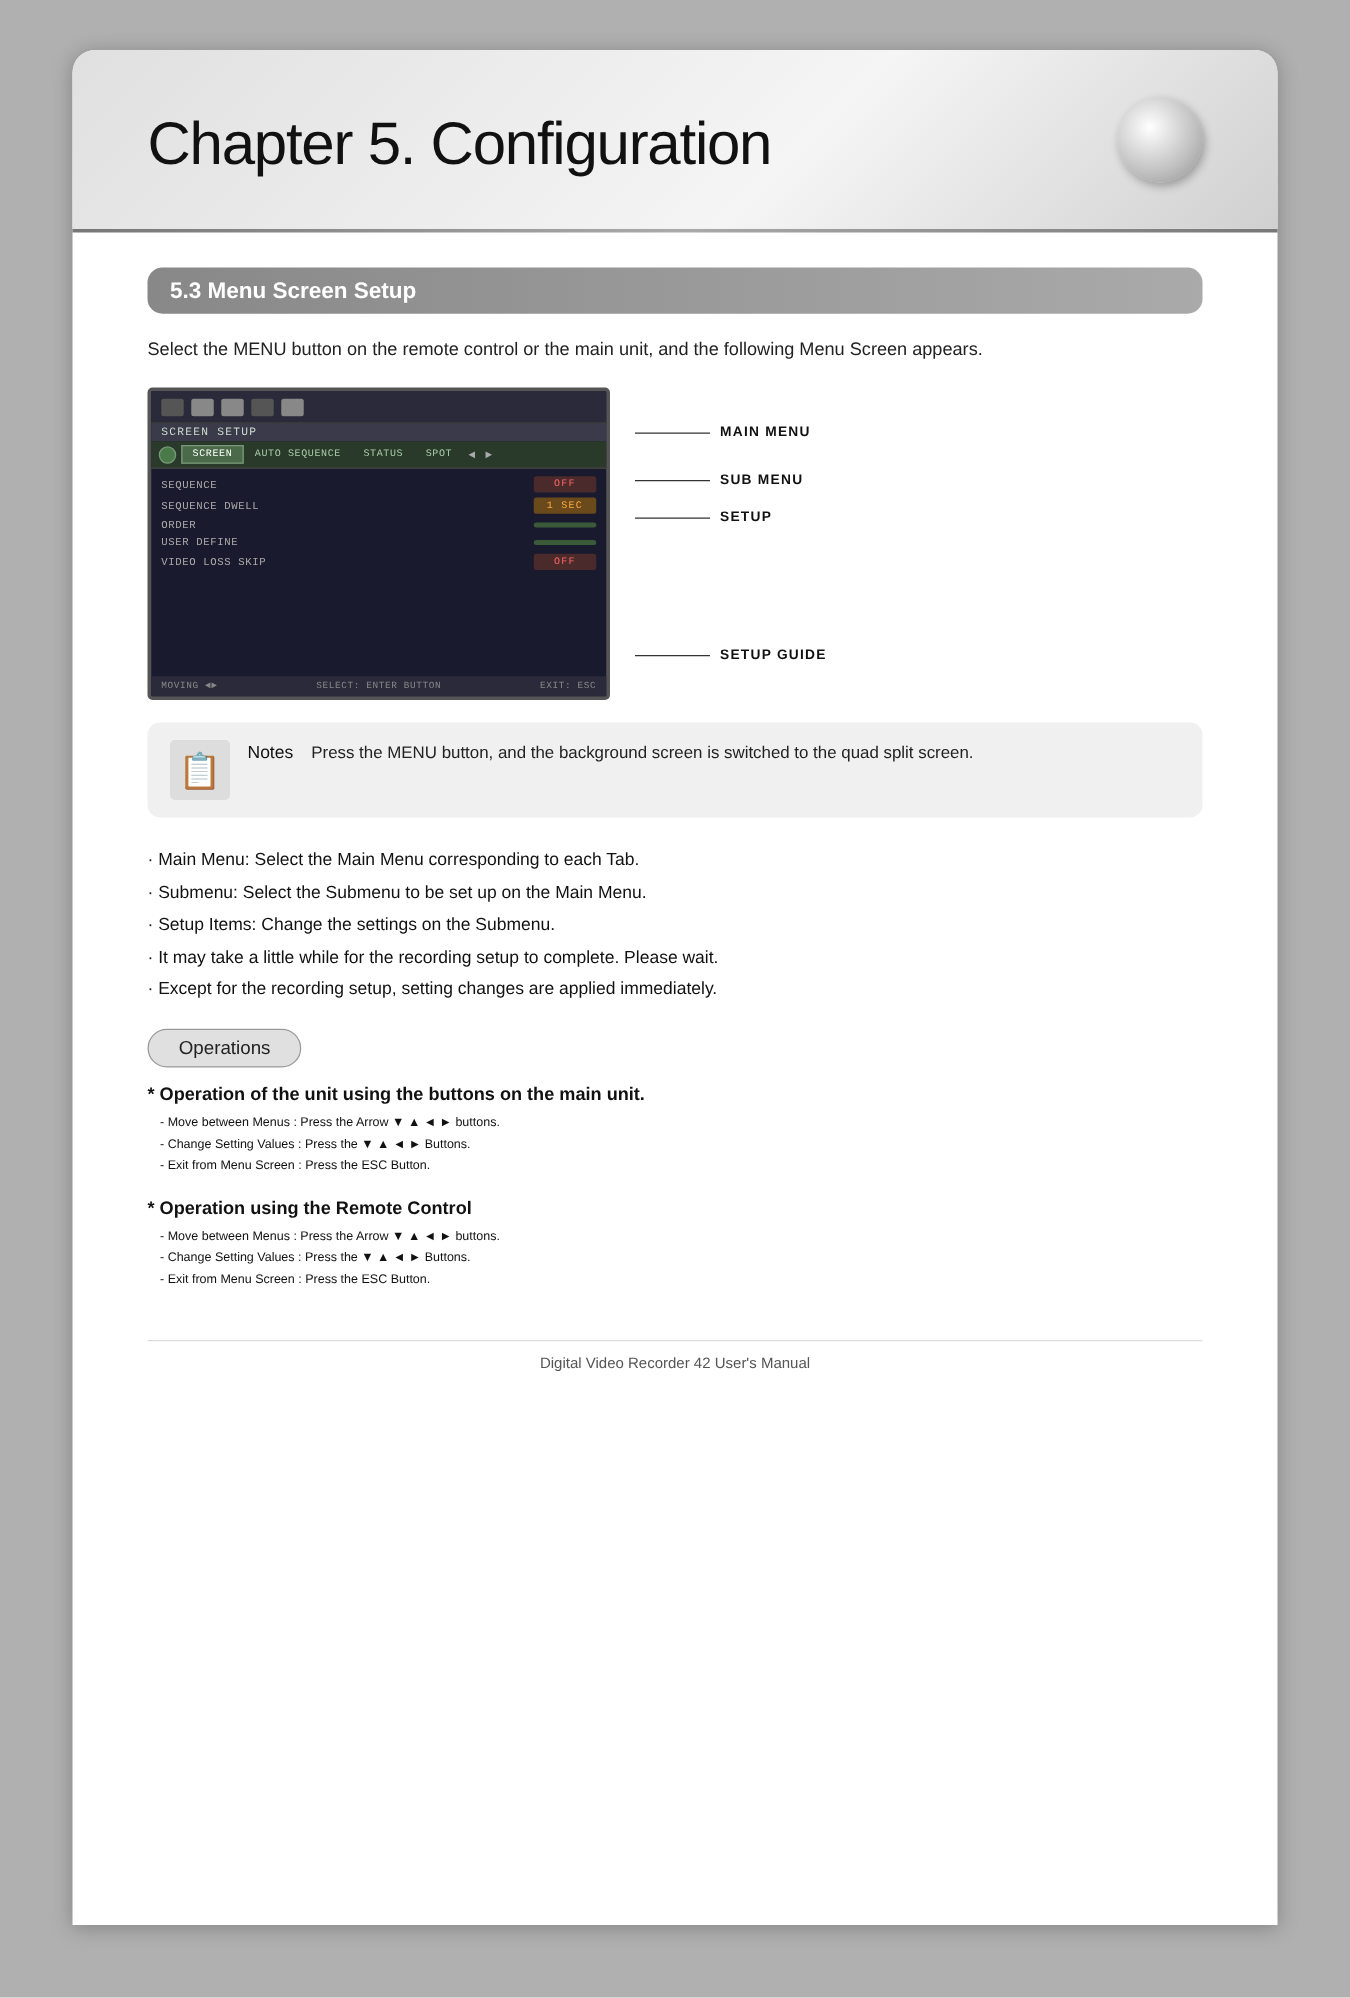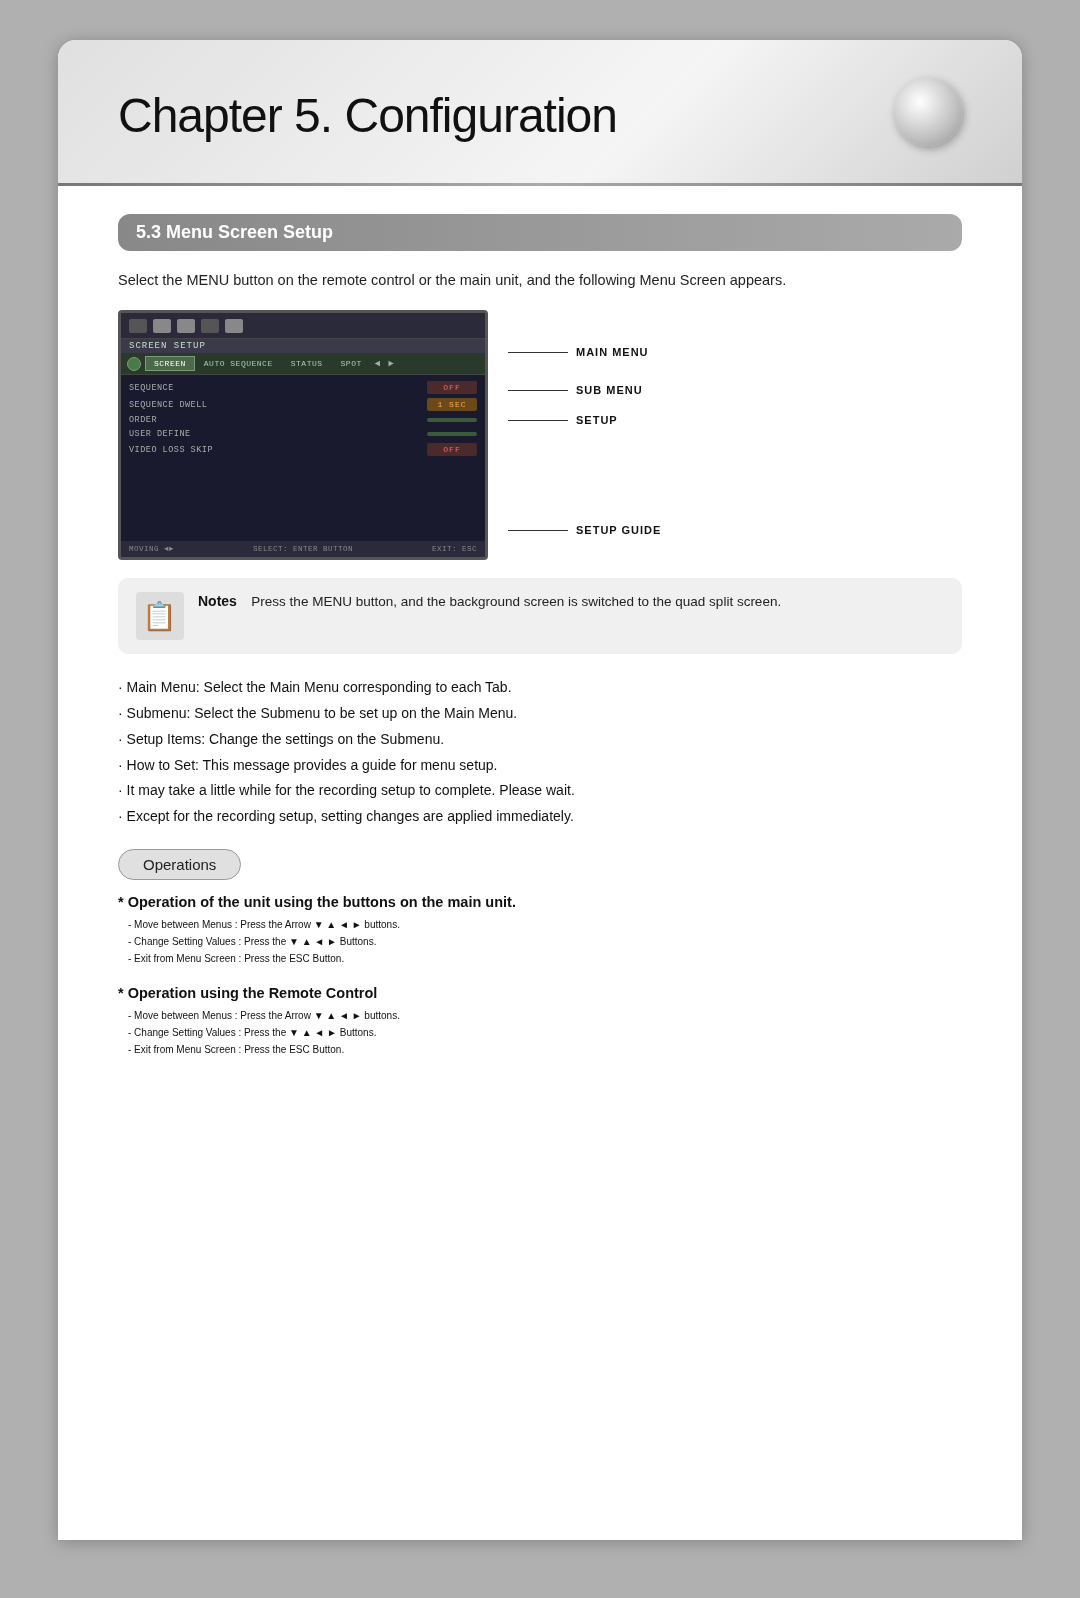--- a/index.html
+++ b/index.html
@@ -69,21 +69,21 @@
     .intro-text {
       font-size: 14.5px;
       color: #222;
       line-height: 1.6;
       margin-bottom: 18px;
     }
 
     
     .screen-setup-container {
       display: flex;
-      align-items: center;
+      align-items: flex-start;
       gap: 0;
       margin-bottom: 18px;
     }
 
     .dvr-screen {
       background: #1a1a2e;
       border: 3px solid #555;
       border-radius: 4px;
       width: 370px;
       min-height: 250px;
@@ -268,21 +268,21 @@
       flex-shrink: 0;
       background: #ddd;
       border-radius: 4px;
       display: flex;
       align-items: center;
       justify-content: center;
       font-size: 28px;
     }
 
     .notes-label {
-      font-weight: bold;
+      font-weight: normal;
       font-size: 14px;
       margin-right: 10px;
       color: #111;
     }
 
     .notes-content {
       font-size: 13.5px;
       color: #222;
       line-height: 1.5;
     }
@@ -442,21 +442,20 @@
         <span class="notes-label">Notes</span>
         <span class="notes-content">Press the MENU button, and the background screen is switched to the quad split screen.</span>
       </div>
     </div>
 
     
     <div class="bullet-list">
       <div class="bullet-item">· Main Menu: Select the Main Menu corresponding to each Tab.</div>
       <div class="bullet-item">· Submenu: Select the Submenu to be set up on the Main Menu.</div>
       <div class="bullet-item">· Setup Items: Change the settings on the Submenu.</div>
-      <div class="bullet-item">· How to Set: This message provides a guide for menu setup.</div>
       <div class="bullet-item">· It may take a little while for the recording setup to complete. Please wait.</div>
       <div class="bullet-item">· Except for the recording setup, setting changes are applied immediately.</div>
     </div>
 
     
     <div class="operations-badge">Operations</div>
 
     <div class="ops-section">
       <div class="ops-title">* Operation of the unit using the buttons on the main unit.</div>
       <div class="ops-item">- Move between Menus : Press the Arrow ▼ ▲ ◄ ► buttons.</div>
@@ -465,15 +464,18 @@
     </div>
 
     <div class="ops-section">
       <div class="ops-title">* Operation using the Remote Control</div>
       <div class="ops-item">- Move between Menus : Press the Arrow ▼ ▲ ◄ ► buttons.</div>
       <div class="ops-item">- Change Setting Values : Press the ▼ ▲ ◄ ► Buttons.</div>
       <div class="ops-item">- Exit from Menu Screen : Press the ESC Button.</div>
     </div>
 
     
+    <div class="footer">
+      <span>Digital Video Recorder  42  User's Manual</span>
+    </div>
 
   </div>
 </div>
 
 </body></html>

